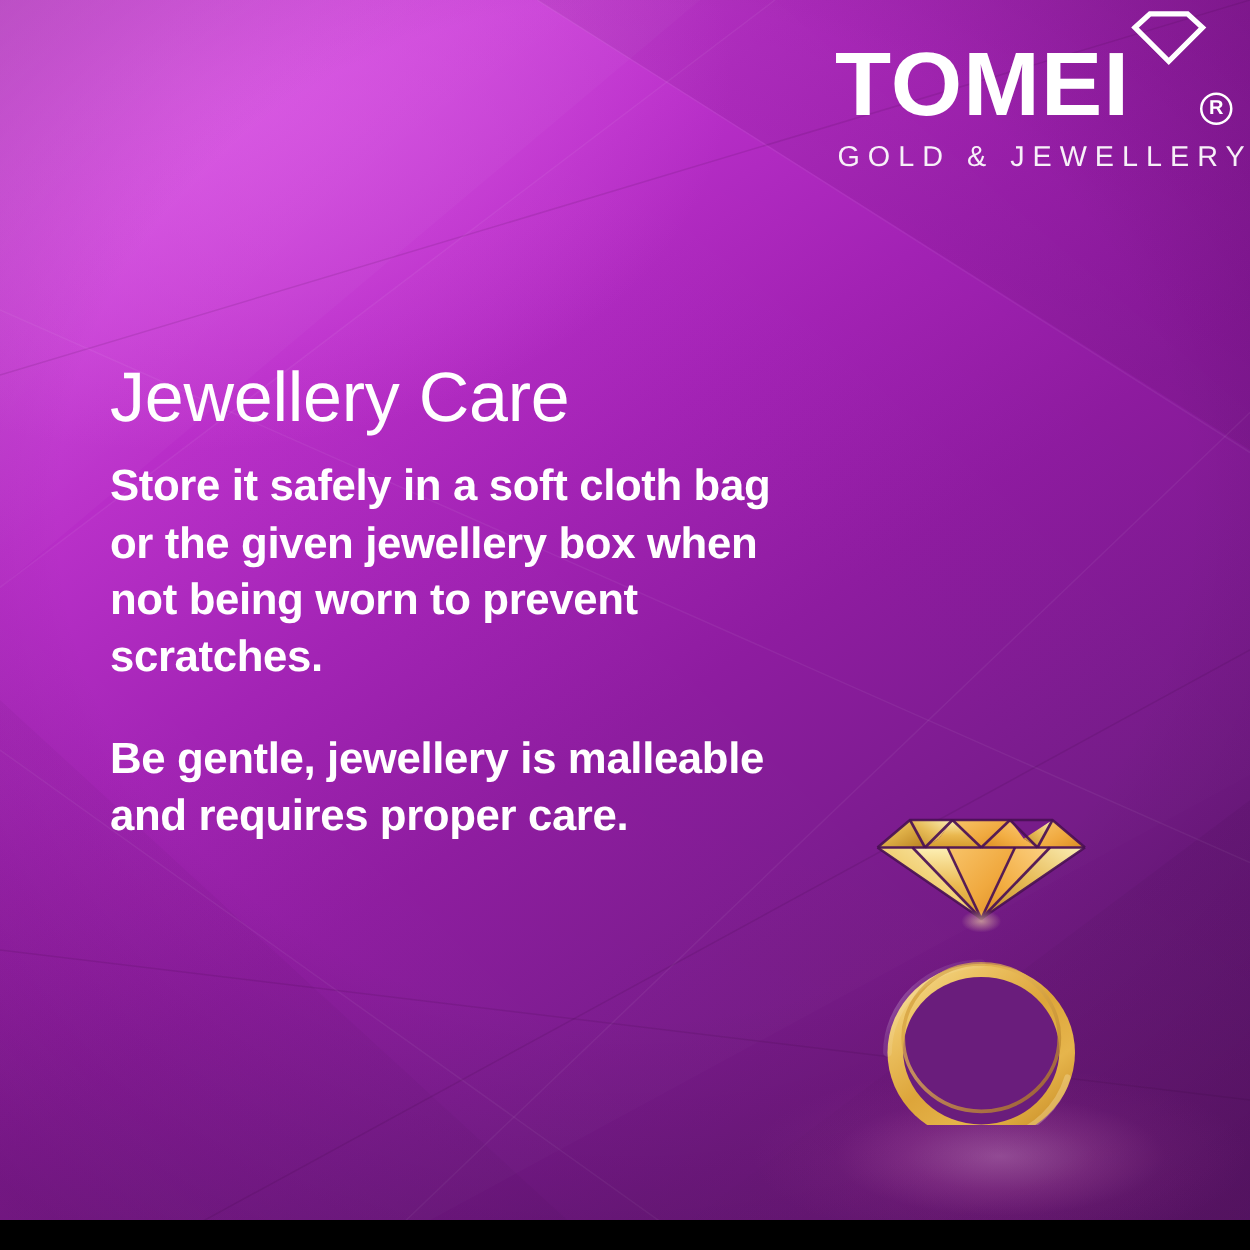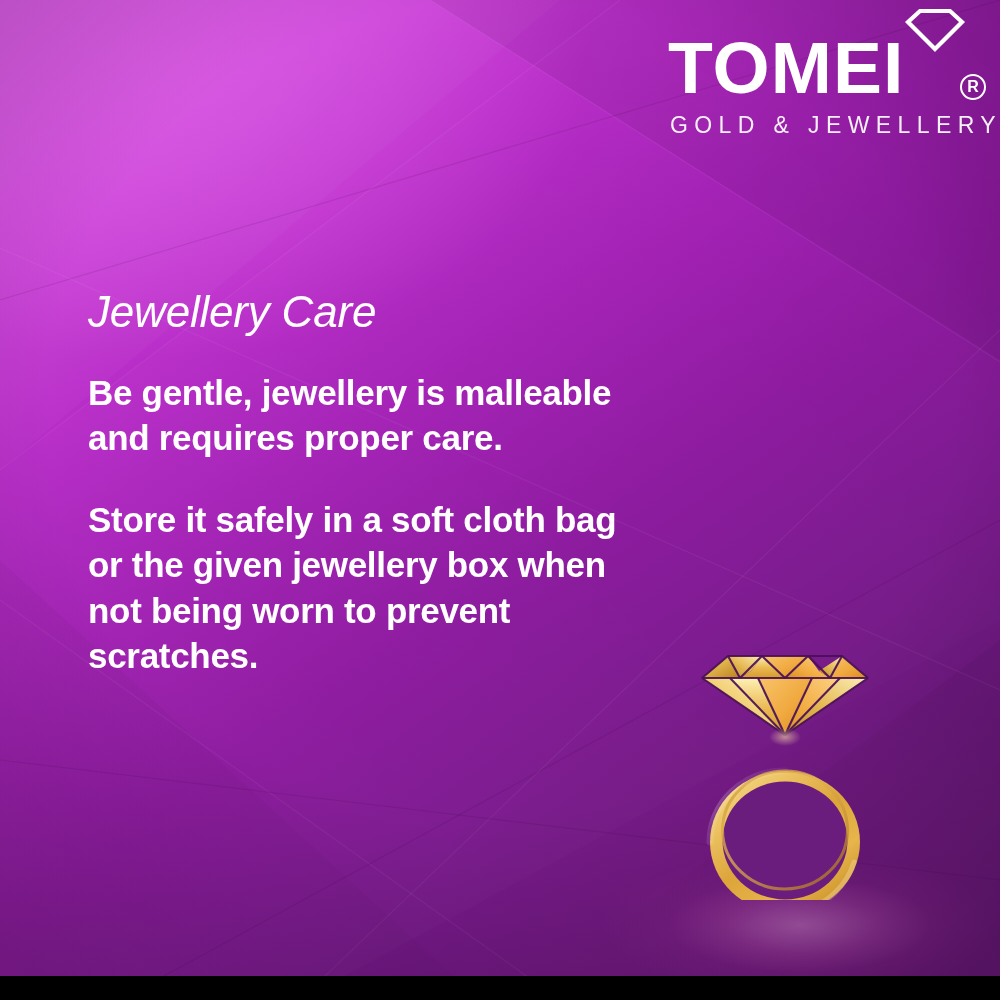--- a/index.html
+++ b/index.html
@@ -98,27 +98,26 @@
     font-weight:normal;
     letter-spacing:6.4px;
     color:#f7f0f8;
     white-space:nowrap;
   }
 
   
   #copy { position:absolute; left:88px; top:288px; width:560px; }
 
   .headline {
-    font-size:44px;
+    font-size:56px;
     font-weight:300;
     color:#ffffff;
     letter-spacing:-0.2px;
     line-height:1.08;
-    margin-bottom:34px;
-    font-style:italic;
+    margin-bottom:18px;
   }
   .body-para {
     font-size:35px;
     font-weight:bold;
     color:#ffffff;
     line-height:1.30;
     letter-spacing:-0.3px;
     margin-bottom:36px;
     max-width:545px;
   }
@@ -191,23 +190,23 @@
     <div class="wordmark">TOMEI</div>
 
     <div class="reg-mark">R</div>
 
     <div class="tagline">GOLD &amp; JEWELLERY</div>
   </div>
 
   <div id="copy">
     <h1 class="headline">Jewellery Care</h1>
 
+    <p class="body-para">Store it safely in a soft cloth bag or the given jewellery box when not being worn to prevent scratches.</p>
+
     <p class="body-para">Be gentle, jewellery is malleable and requires proper care.</p>
-
-    <p class="body-para">Store it safely in a soft cloth bag or the given jewellery box when not being worn to prevent scratches.</p>
   </div>
 
   <div id="ring-art">
     <svg viewBox="0 0 190 260" xmlns="http://www.w3.org/2000/svg" aria-hidden="true">
       <defs>
 
         <linearGradient id="gA" x1="0" y1="0" x2="1" y2="1">
           <stop offset="0%" stop-color="#f7e7a2"></stop>
           <stop offset="45%" stop-color="#e0b24a"></stop>
           <stop offset="100%" stop-color="#b9801f"></stop>

